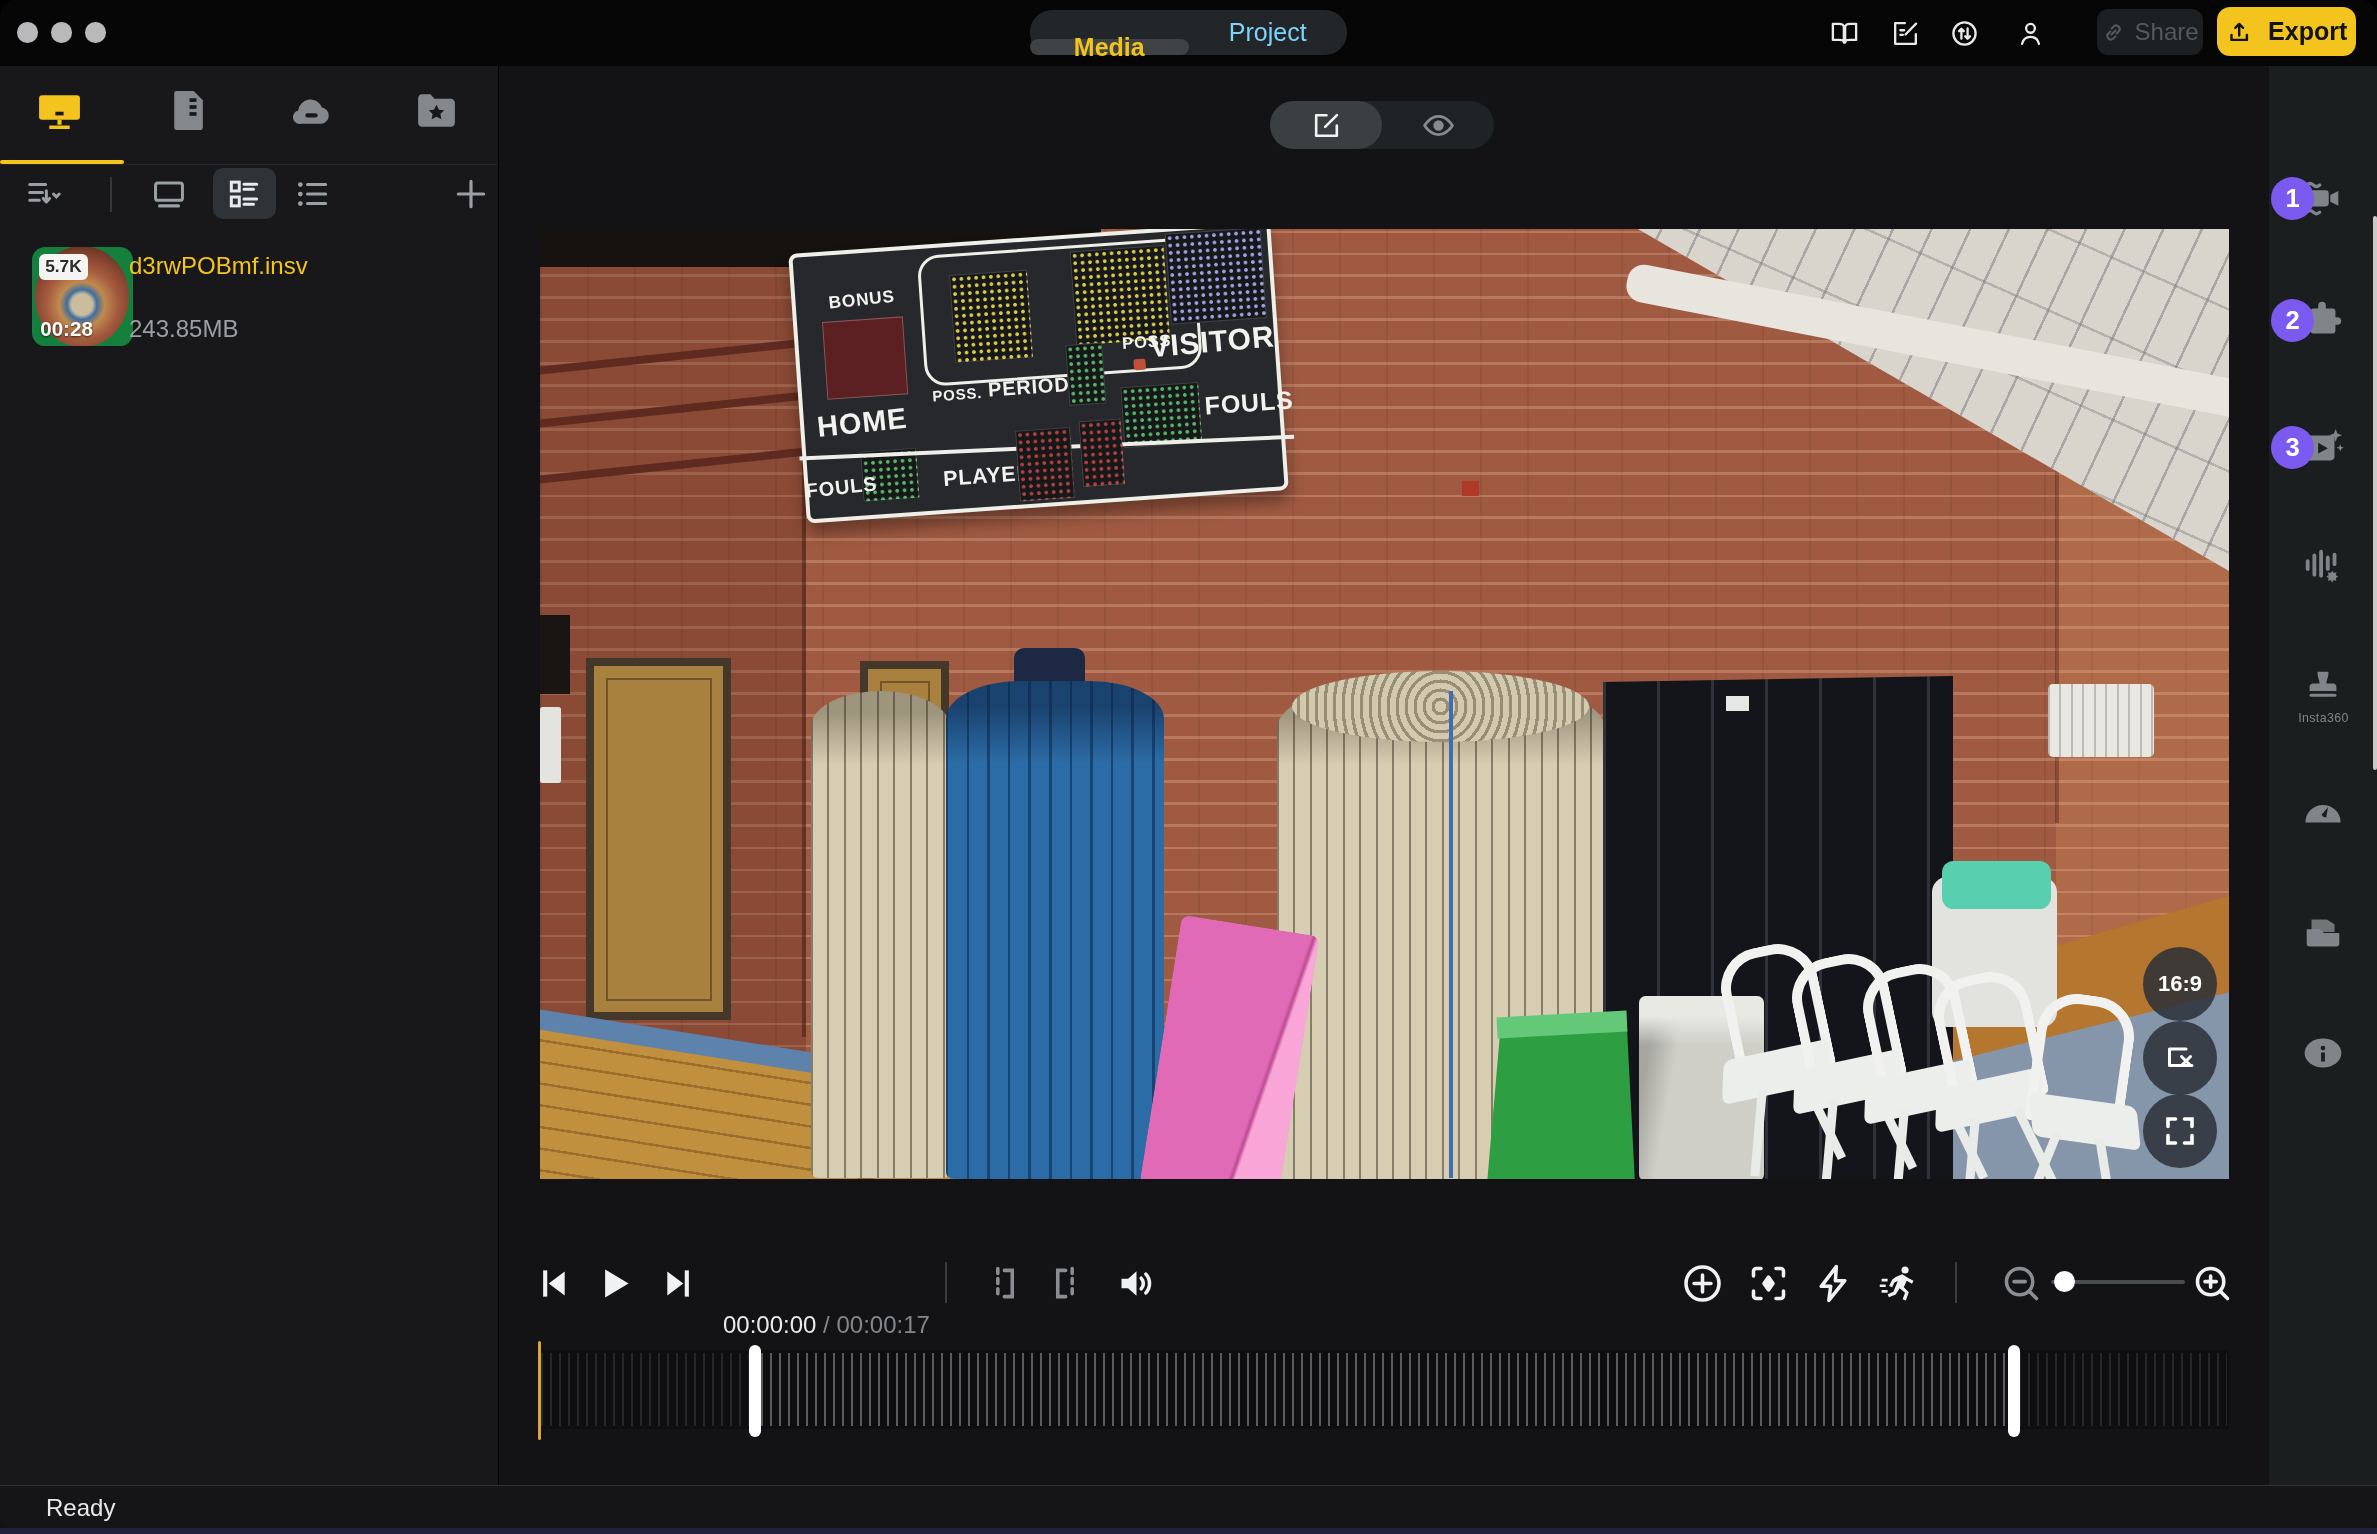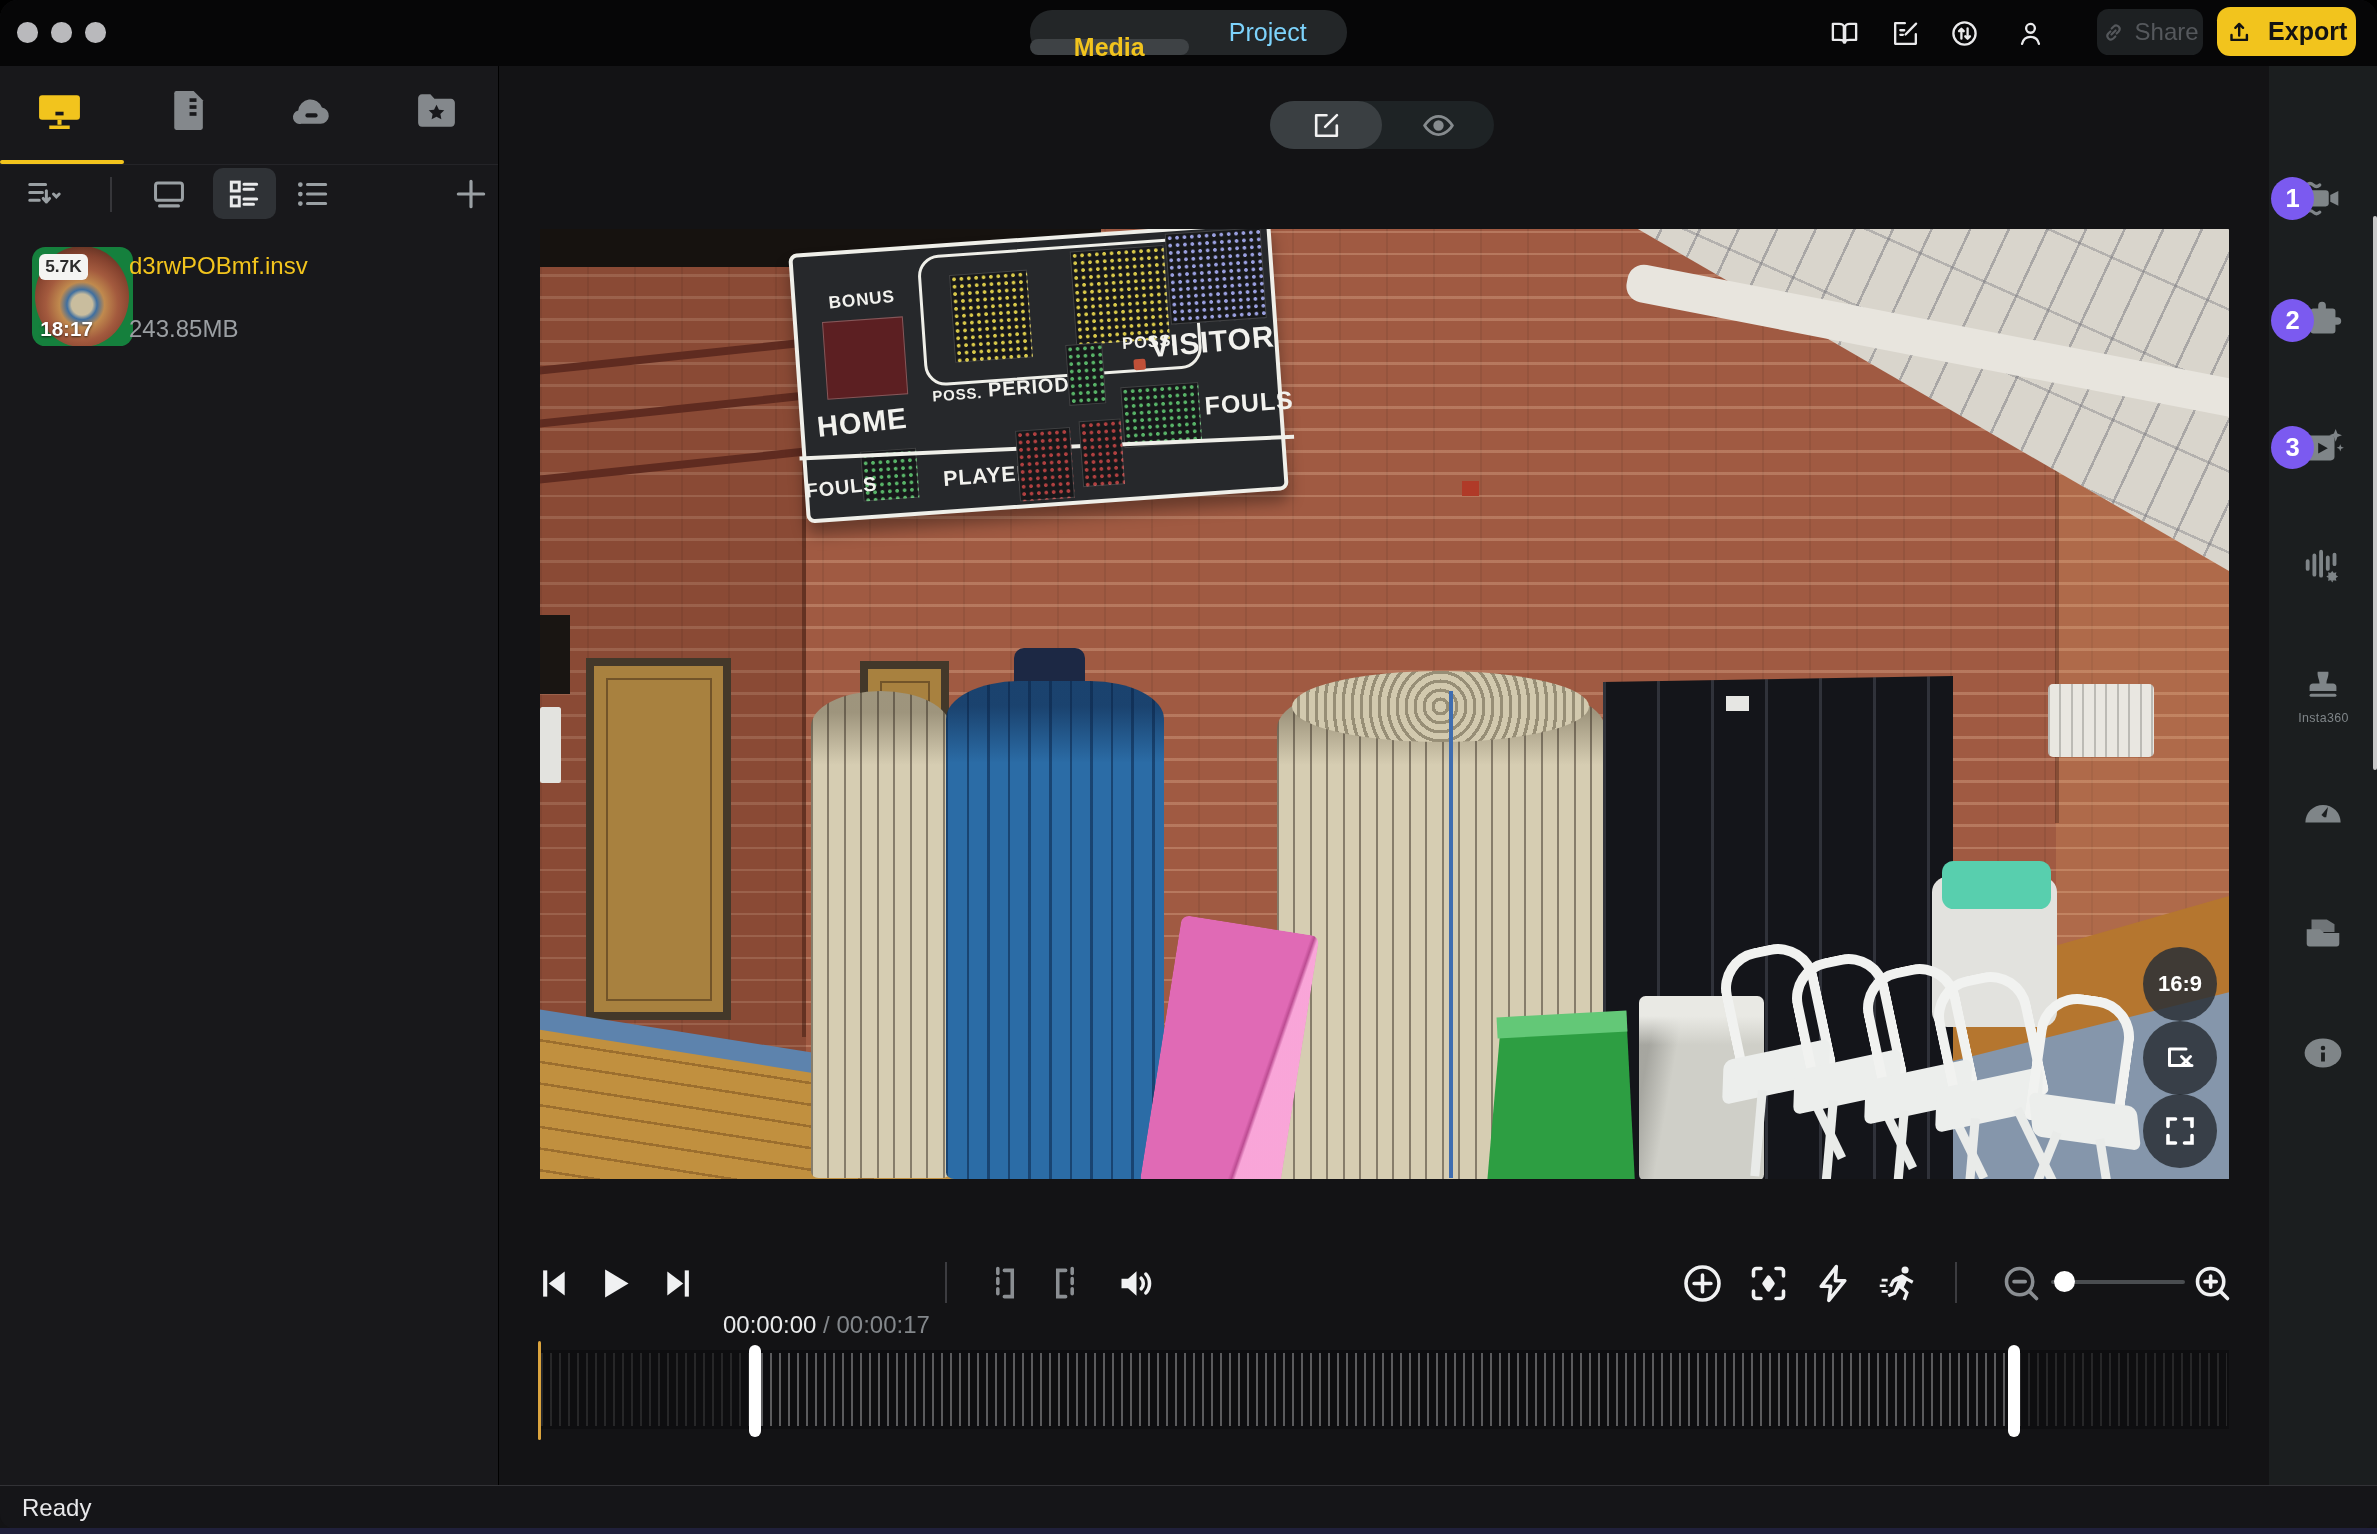--- a/index.html
+++ b/index.html
@@ -133,21 +133,21 @@
   
   .tl-bg{position:absolute;left:540px;top:1350px;width:1689px;height:79px;background:#0e0e10;}
   .tl-seg{position:absolute;top:1353px;height:73px;}
   .tl-dim{background:repeating-linear-gradient(90deg, rgba(255,255,255,.10) 0 1.6px, rgba(0,0,0,0) 1.6px 9px);}
   .tl-on{background:repeating-linear-gradient(90deg, rgba(255,255,255,.32) 0 1.6px, rgba(0,0,0,0) 1.6px 9px);}
   .playhead{position:absolute;left:538px;top:1341px;width:3.3px;height:99px;background:#dba43e;border-radius:1.6px;}
   .trim-handle{position:absolute;top:1345px;width:12.4px;height:92px;background:#fff;border-radius:6.6px;}
 
   
   .statusbar{position:absolute;left:0;top:1485px;width:2377px;height:43px;background:#151518;border-top:0.8px solid #323236;border-radius:0 0 15px 15px;display:flex;align-items:center;}
-  .statusbar .txt{margin-left:22px;color:#e8e8ea;font-size:24px;}
+  .statusbar .txt{margin-left:46px;color:#e8e8ea;font-size:24px;}
   .desk-strip{position:absolute;left:0;top:1528px;width:2377px;height:6.6px;background:#20203a;}
 </style>
 </head>
 <body>
 
 <div id="app">
 
   <div class="titlebar">
     <div class="tl-dot" style="left:17.3px"></div>
     <div class="tl-dot" style="left:51px"></div>
@@ -271,21 +271,21 @@
     <div class="tool-ic" style="left:452px">
       <svg viewBox="0 0 24 24" width="38" height="38" fill="none" stroke="currentColor" stroke-width="2" stroke-linecap="round">
           <path d="M12 4v16M4 12h16"></path>
         </svg>
     </div>
 
     <div>
       <div class="media-thumb">
         <div class="fisheye"></div>
         <div class="res-badge">5.7K</div>
-        <div class="thumb-dur">18:17</div>
+        <div class="thumb-dur">00:28</div>
       </div>
       <div class="file-name">d3rwPOBmf.insv</div>
       <div class="file-size">243.85MB</div>
     </div>
   </div>
 
   <div class="mode-pill">
     <div class="m active">
       <span>
         <svg viewBox="0 0 24 24" width="33" height="33" fill="none" stroke="currentColor" stroke-width="1.9" stroke-linecap="round" stroke-linejoin="round">

